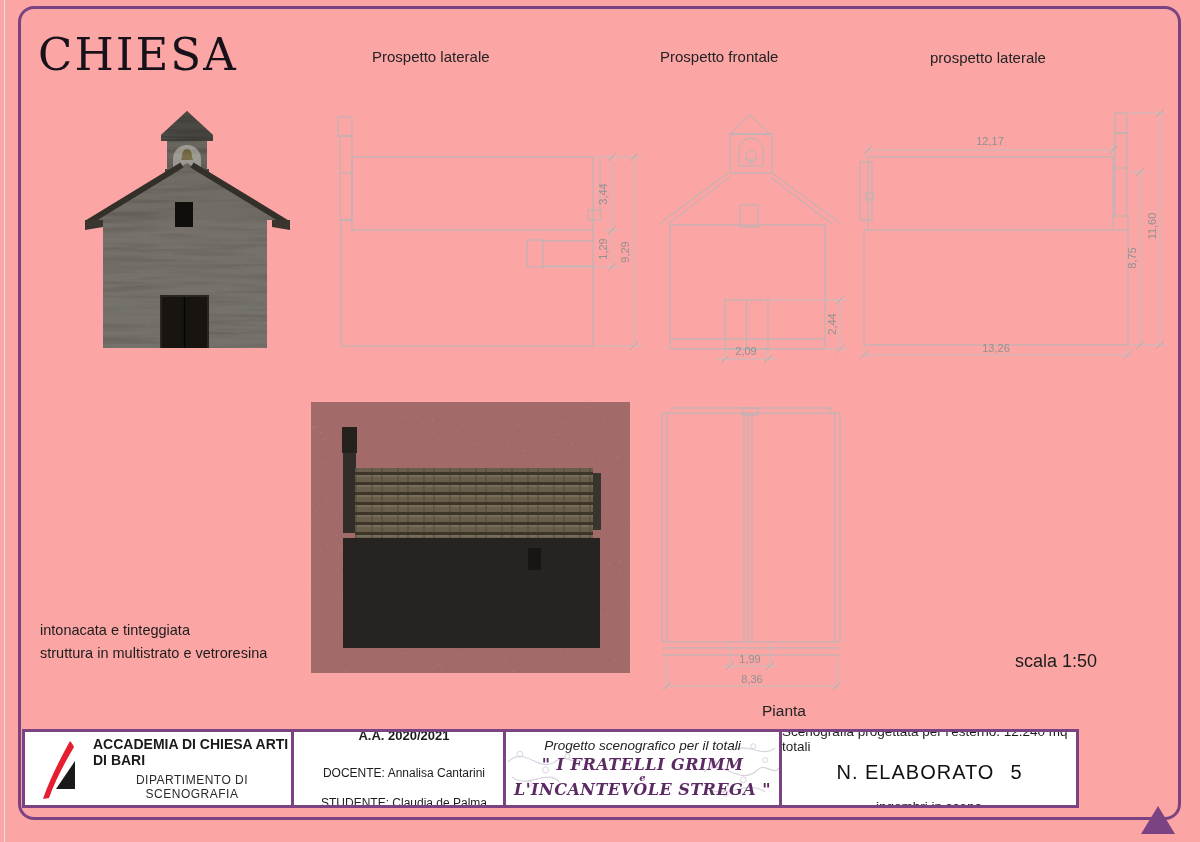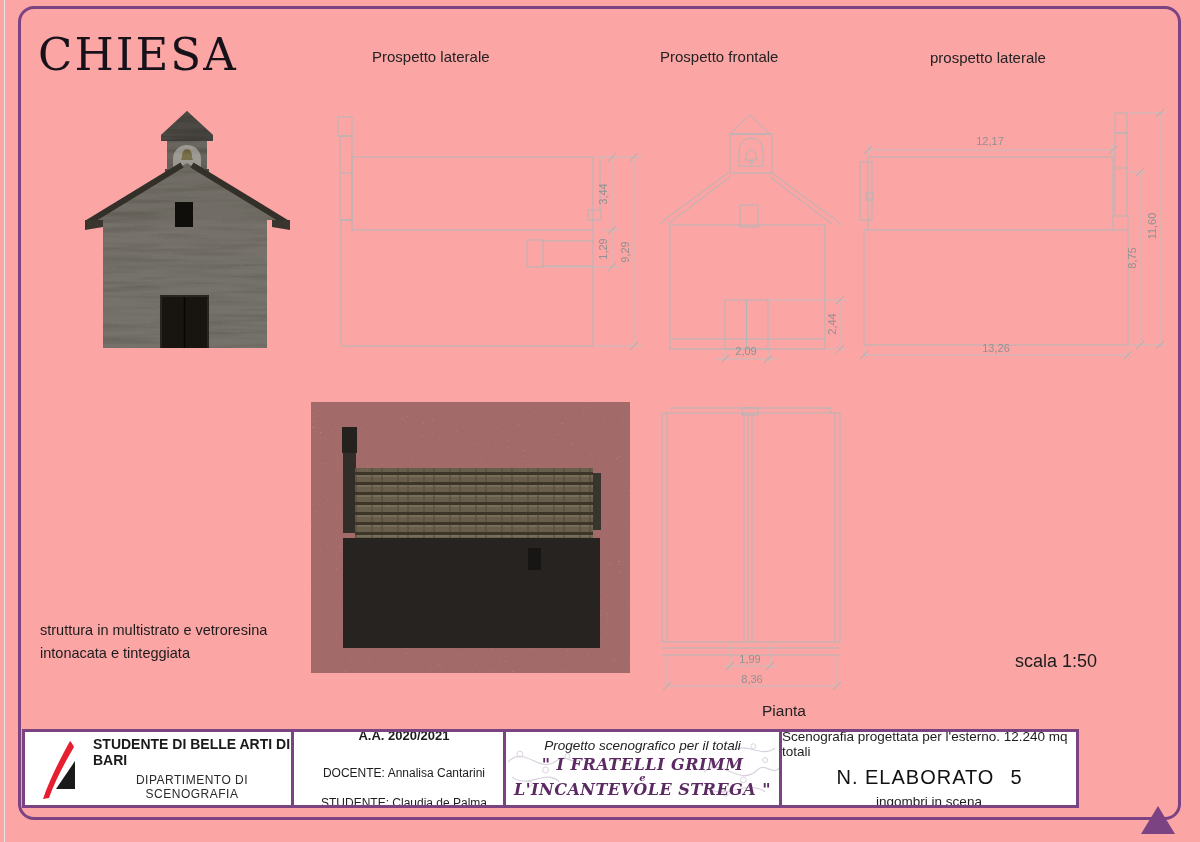--- a/index.html
+++ b/index.html
@@ -34,21 +34,21 @@
   .inst-dept{font-size:12px;letter-spacing:0.5px;margin-top:5px;color:#2a2a2a;text-align:center;}
   .acad-year{font-size:13px;font-weight:bold;margin-bottom:7px;}
   .acad-line{font-size:12px;margin-top:16px;}
   .proj-sub{font-size:13.5px;font-style:italic;color:#222;position:relative;z-index:1;}
   .film-line{font-family:"DejaVu Serif",serif;font-style:italic;font-weight:bold;
              font-size:16px;letter-spacing:0.5px;color:#5c2a63;position:relative;z-index:1;line-height:1.1;}
   .film-conj{font-family:"DejaVu Serif",serif;font-style:italic;font-weight:bold;
              font-size:10px;color:#5c2a63;line-height:0.7;position:relative;z-index:1;}
   .flourish{position:absolute;left:0;top:0;width:100%;height:100%;z-index:0;}
   .sheet-desc{font-size:13.5px;}
-  .elab-row{display:flex;gap:16px;align-items:baseline;margin:7px 0 5px 0;}
+  .elab-row{display:flex;gap:16px;align-items:baseline;margin:7px 0 15px 0;}
   .elab-label{font-size:20px;letter-spacing:1px;color:#111;}
   .elab-num{font-size:20px;color:#111;}
   .sheet-content{font-size:13.5px;}
   .corner-triangle{position:absolute;left:1141px;top:806px;width:0;height:0;
     border-left:17px solid transparent;border-right:17px solid transparent;
     border-bottom:28px solid #7c4383;}
 </style>
 </head>
 <body>
 
@@ -249,34 +249,34 @@
         <path d="M71,272 L79,264 M111,272 L119,264 M8,292 L16,284 M178,292 L186,284"></path>
       </g>
       <text class="dimtext" x="95" y="265" text-anchor="middle">1,99</text>
       <text class="dimtext" x="97" y="285" text-anchor="middle">8,36</text>
     </g>
   </svg>
 
   <div class="plan-label">Pianta</div>
 
   <div class="note">
+    <div>intonacata e tinteggiata</div>
     <div>struttura in multistrato e vetroresina</div>
-    <div>intonacata e tinteggiata</div>
   </div>
 
   <div class="scale">scala 1:50</div>
 
   <div class="tb">
     <div class="tb-cell c1">
       <svg width="44" height="64" viewBox="0 0 44 64" style="position:static;flex:0 0 44px;margin-left:12px;">
         <polygon points="38,24 38,52 19,52" fill="#1a1a1a"></polygon>
         <path d="M6,62 C12,44 22,24 33,4 C35,6 36,8 37,10 C27,27 18,44 12,61 Z" fill="#e51f2f"></path>
       </svg>
       <div style="margin-left:12px;">
-        <div class="inst-name">STUDENTE DI BELLE ARTI DI BARI</div>
+        <div class="inst-name">ACCADEMIA DI CHIESA ARTI DI BARI</div>
         <div class="inst-dept">DIPARTIMENTO DI SCENOGRAFIA</div>
       </div>
     </div>
 
     <div class="tb-cell c2">
       <div class="acad-year">A.A. 2020/2021</div>
       <div class="acad-line">DOCENTE: Annalisa Cantarini</div>
       <div class="acad-line">STUDENTE: Claudia de Palma</div>
     </div>
 

